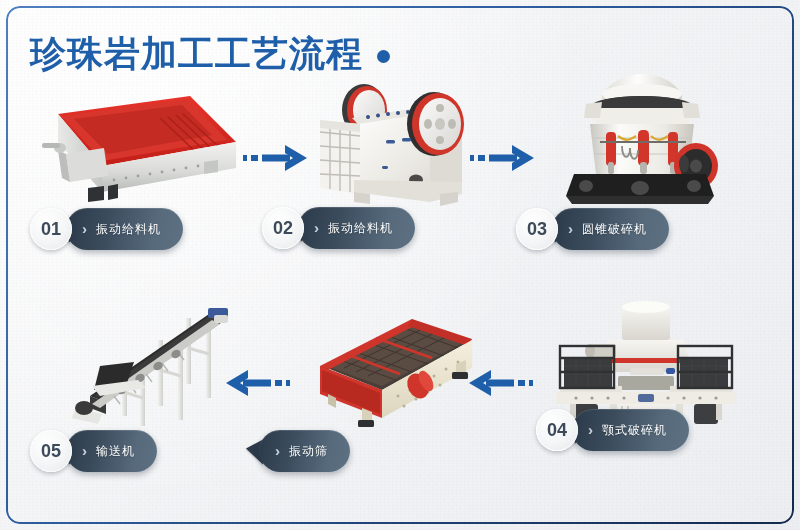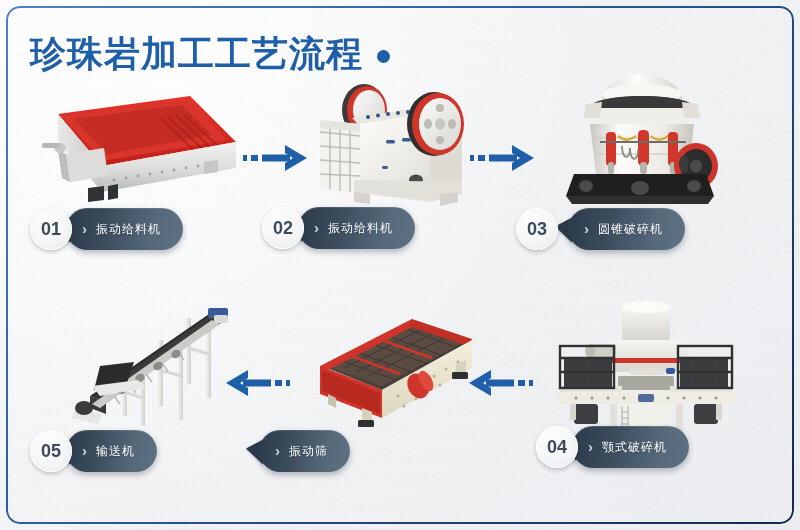--- a/index.html
+++ b/index.html
@@ -387,21 +387,21 @@
 
         <polygon points="18,112 150,112 158,134 10,134" fill="#1f1f1f"></polygon>
         <polygon points="10,134 158,134 152,142 16,142" fill="#2e2e2e"></polygon>
         <g fill="#4a4a4a">
           <ellipse cx="30" cy="124" rx="7" ry="6"></ellipse>
           <ellipse cx="84" cy="126" rx="9" ry="7"></ellipse>
           <ellipse cx="138" cy="124" rx="7" ry="6"></ellipse>
         </g>
       </svg>
     </div>
-    <div class="label-cluster" style="left:-40px; top:146px;gap:16px;">
+    <div class="label-cluster" style="left:-40px; top:146px;">
       <div class="step-badge">03</div>
       <div class="pill-wrap">
         <div class="pill-tail"></div>
         <div class="pill">
           <span class="pill-chevron">›</span>
           <span class="pill-label">圆锥破碎机</span>
         </div>
       </div>
     </div>
   </div>
@@ -485,21 +485,21 @@
 
         <g stroke="#c6c4bc" stroke-width="1.6">
           <line x1="76" y1="110" x2="76" y2="136"></line>
             <line x1="82" y1="110" x2="82" y2="136"></line>
           <line x1="76" y1="116" x2="82" y2="116"></line>
             <line x1="76" y1="122" x2="82" y2="122"></line>
             <line x1="76" y1="128" x2="82" y2="128"></line>
         </g>
       </svg>
     </div>
-    <div class="label-cluster" style="left:-10px; top:130px;">
+    <div class="label-cluster" style="left:-10px; top:113px;">
       <div class="step-badge">04</div>
       <div class="pill-wrap">
         <div class="pill-tail"></div>
         <div class="pill">
           <span class="pill-chevron">›</span>
           <span class="pill-label">颚式破碎机</span>
         </div>
       </div>
     </div>
   </div>

